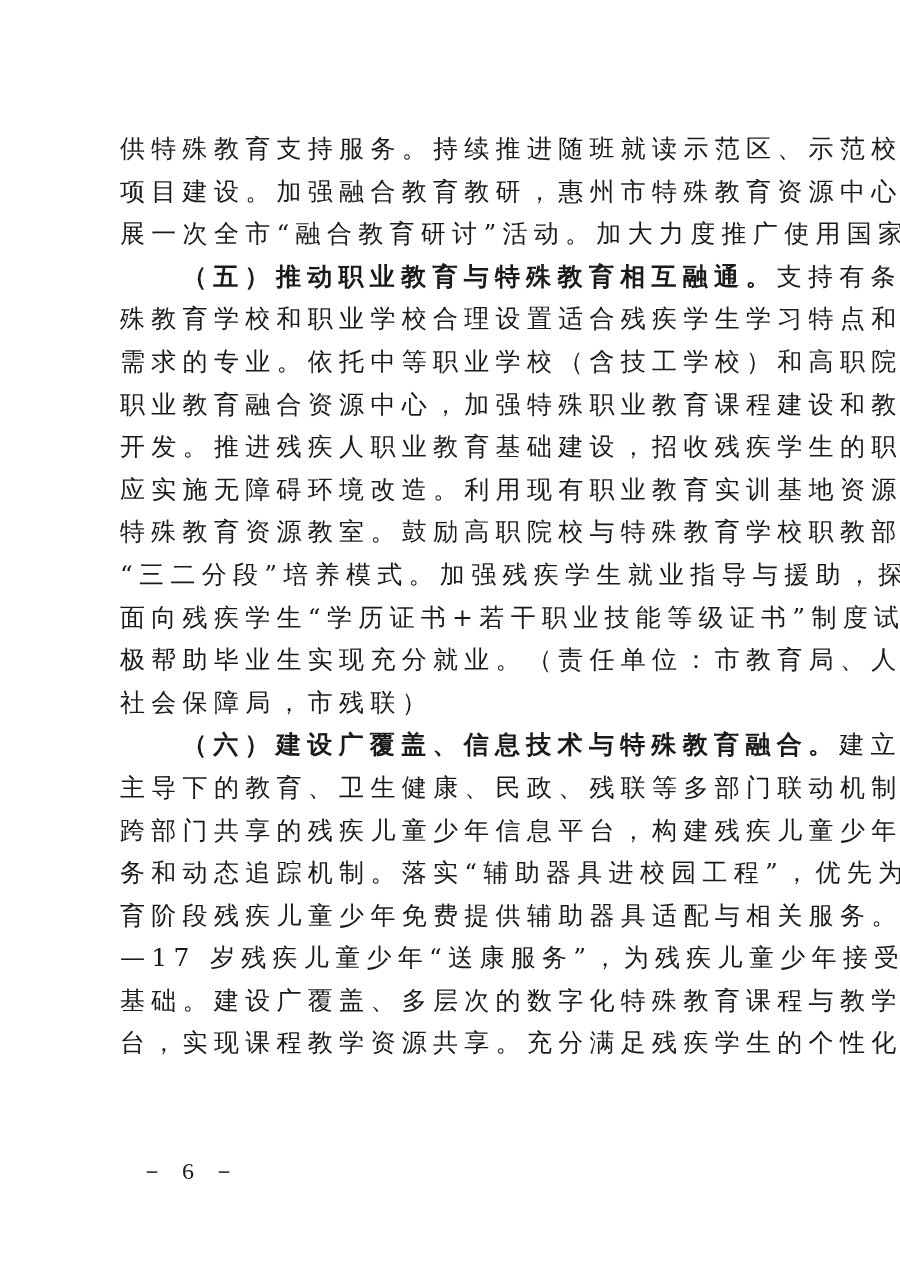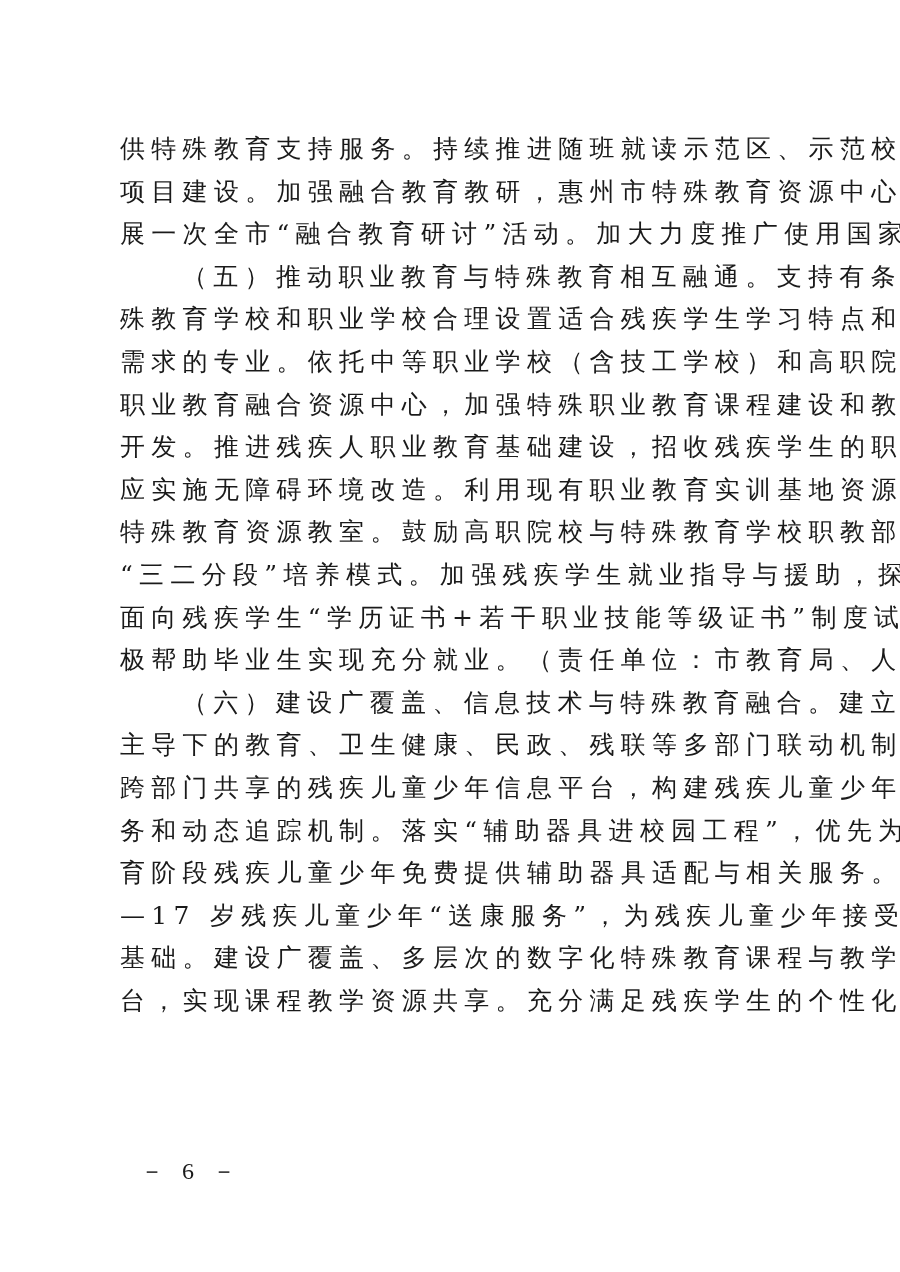--- a/index.html
+++ b/index.html
@@ -2,21 +2,21 @@
 <html><head>
 <meta charset="utf-8">
 <style>
   html, body { margin:0; padding:0; background:#ffffff; }
   body { width:900px; height:1272px; position:relative; overflow:hidden;
          font-family: "DejaVu Serif", "Liberation Serif", serif; color:#1a1a1a; }
   .page { position:absolute; left:120px; top:128px; width:672px; }
   .para { margin:0; font-size:25px; line-height:42.6px; letter-spacing:6.3px;
           text-align:justify; text-align-last:left; word-break:break-all; }
   .indent { text-indent:62px; }
-  .heading { font-weight:normal; }
+  .heading { font-weight:bold; }
   .line { display:block; white-space:nowrap; }
   .footer { position:absolute; left:140px; top:1155px; font-size:24px;
             font-family: "Liberation Serif", "DejaVu Serif", serif; letter-spacing:6px; color:#1a1a1a; }
 </style>
 </head>
 <body>
 
 <div class="page">
   <div class="para">
     <span class="line">供特殊教育支持服务。持续推进随班就读示范区、示范校（园）</span>
@@ -28,20 +28,21 @@
     <span class="line indent"><span class="heading">（五）推动职业教育与特殊教育相互融通。</span><span>支持有条件的特</span></span>
     <span class="line">殊教育学校和职业学校合理设置适合残疾学生学习特点和市场</span>
     <span class="line">需求的专业。依托中等职业学校（含技工学校）和高职院校设置</span>
     <span class="line">职业教育融合资源中心，加强特殊职业教育课程建设和教学资源</span>
     <span class="line">开发。推进残疾人职业教育基础建设，招收残疾学生的职业院校</span>
     <span class="line">应实施无障碍环境改造。利用现有职业教育实训基地资源，建设</span>
     <span class="line">特殊教育资源教室。鼓励高职院校与特殊教育学校职教部探索</span>
     <span class="line">“三二分段”培养模式。加强残疾学生就业指导与援助，探索开展</span>
     <span class="line">面向残疾学生“学历证书+若干职业技能等级证书”制度试点，积</span>
     <span class="line">极帮助毕业生实现充分就业。（责任单位：市教育局、人力资源</span>
+    <span class="line">社会保障局，市残联）</span>
   </div>
 
   <div class="para">
     <span class="line indent"><span class="heading">（六）建设广覆盖、信息技术与特殊教育融合。</span><span>建立政府</span></span>
     <span class="line">主导下的教育、卫生健康、民政、残联等多部门联动机制，建立</span>
     <span class="line">跨部门共享的残疾儿童少年信息平台，构建残疾儿童少年协同服</span>
     <span class="line">务和动态追踪机制。落实“辅助器具进校园工程”，优先为义务教</span>
     <span class="line">育阶段残疾儿童少年免费提供辅助器具适配与相关服务。开展 7</span>
     <span class="line">—17 岁残疾儿童少年“送康服务”，为残疾儿童少年接受教育打好</span>
     <span class="line">基础。建设广覆盖、多层次的数字化特殊教育课程与教学资源平</span>

